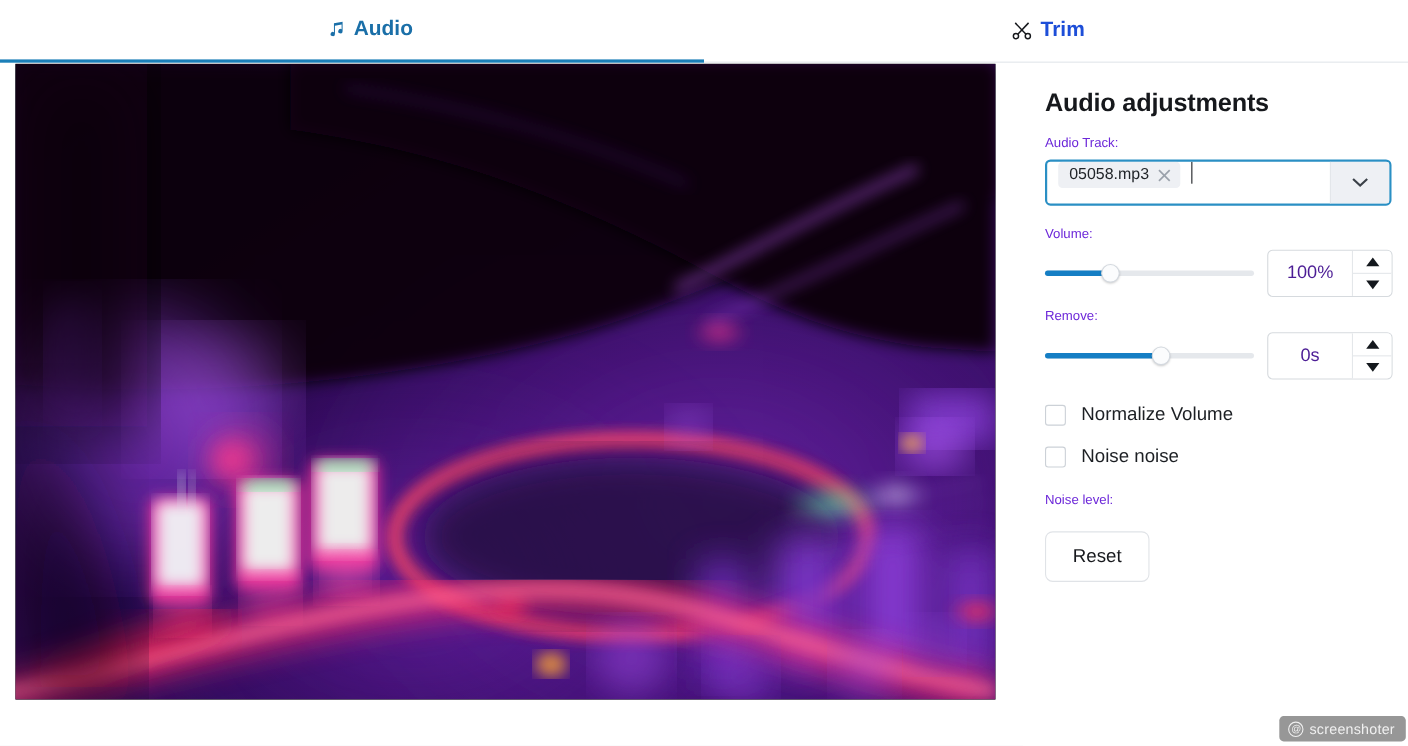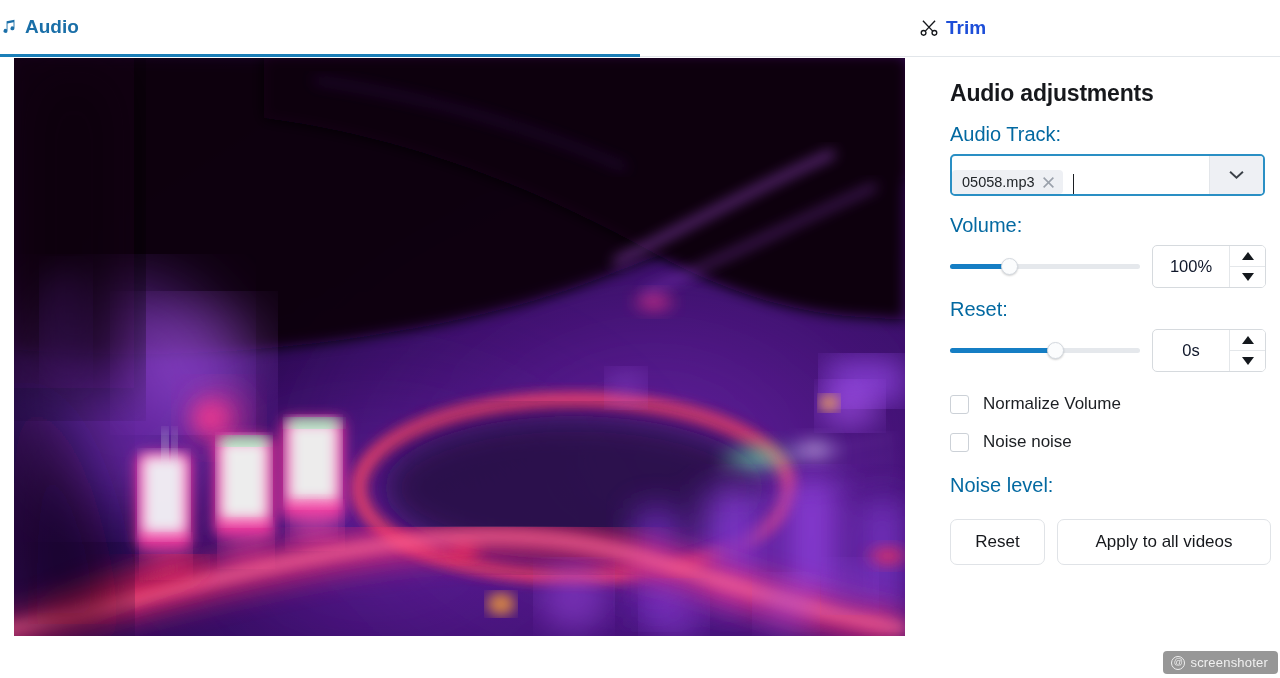--- a/index.html
+++ b/index.html
@@ -13,26 +13,27 @@
   .app { position: relative; width: 1280px; height: 678px; background:#fff; }
 
   
   .tabbar {
     position: absolute; top: 0; left: 0; width: 1280px; height: 57px;
     display: flex;
     background: #ffffff;
   }
   .tab {
     height: 57px;
-    display: flex; align-items: center; 
+    display: flex; align-items: center; justify-content: center;
     gap: 8px;
     font-size: 19px; font-weight: bold;
     cursor: pointer;
     position: relative;
     user-select: none;
+    padding-left: 32px;
   }
   .tab-audio { width: 640px; color: #1a6fa8; border-bottom: 3px solid #1b7fb8; }
   .tab-trim  { width: 640px; color: #1d4ed8; border-bottom: 1px solid #e2e6ea;
                justify-content: flex-start; padding-left: 280px; }
   .tab-icon { display:inline-flex; align-items:center; justify-content:center; }
 
   
   .preview {
     position: absolute; left: 14px; top: 58px;
     width: 891px; height: 578px;
@@ -47,33 +48,33 @@
     width: 370px; height: 620px;
     background: #ffffff;
     padding: 22px 20px 0 20px;
   }
   .panel-title {
     font-size: 23px; font-weight: bold; color: #16181c;
     letter-spacing: -0.2px;
     margin-bottom: 16px;
   }
   .field-label {
-    font-size: 20px; color: #0369a1; margin-bottom: 8px;
+    font-size: 12px; color: #6d28d9; margin-bottom: 8px;
   }
 
   
   .multiselect {
     display: flex; align-items: center;
     width: 315px; height: 42px;
     border: 2px solid #2a8fc4;
     border-radius: 5px;
     background: #fff;
     overflow: hidden;
   }
-  .ms-body { flex: 1; display: flex; align-items: flex-end; height: 100%; }
+  .ms-body { flex: 1; display: flex; align-items: flex-start; padding-left: 10px; height: 100%; }
   .chip {
     display: inline-flex; align-items: center; gap: 7px;
     background: #eef0f4; border-radius: 4px;
     padding: 4px 8px 4px 10px;
     font-size: 14.5px; color: #212529;
   }
   .chip-x {
     color: #9aa1ab; font-size: 16px; line-height: 1; cursor: pointer;
     display:inline-flex; align-items:center;
   }
@@ -109,21 +110,21 @@
   .slider.muted .slider-fill { background:#6cb3e0; }
   .slider.muted .slider-thumb { background:#e4e7eb; border-color:#d6dae0; }
 
   .spinner {
     display:flex; width: 114px; height: 43px;
     border: 1px solid #d6dade; border-radius: 5px; background:#fff;
     overflow:hidden;
   }
   .spinner-val {
     flex:1; display:flex; align-items:center; justify-content:center;
-    font-size: 16.5px; color:#0f172a;
+    font-size: 16.5px; color:#4c1d95;
   }
   .spinner-btns {
     width: 36px; border-left:1px solid #e4e7ea;
     display:flex; flex-direction:column;
   }
   .spin-btn {
     flex:1; display:flex; align-items:center; justify-content:center;
     cursor:pointer; background:#fff;
   }
   .spin-btn + .spin-btn { border-top: 1px solid #e4e7ea; }
@@ -356,21 +357,21 @@
           <div class="spin-btn">
               <span class="tri-up"></span>
             </div>
           <div class="spin-btn">
               <span class="tri-down"></span>
             </div>
         </div>
       </div>
     </div>
 
-    <div class="field-label mt10">Reset:</div>
+    <div class="field-label mt10">Remove:</div>
     <div class="row">
       <div class="slider on" id="sl-delay">
         <div class="slider-track"></div>
         <div class="slider-fill" style="width: 55%;"></div>
         <div class="slider-thumb" style="left: 55%;"></div>
       </div>
       <div class="spinner">
         <div class="spinner-val">0s</div>
         <div class="spinner-btns">
           <div class="spin-btn">
@@ -389,21 +390,20 @@
     </div>
     <div class="check-row mt18">
       <span class="check-box"></span>
       <span class="check-label">Noise noise</span>
     </div>
 
     <div class="field-label mt22">Noise level:</div>
 
     <div class="btn-row mt22">
       <div class="btn btn-reset">Reset</div>
-      <div class="btn btn-apply">Apply to all videos</div>
     </div>
   </div>
 
   <div class="watermark">
     <span class="wm-at">@</span>
     <span>screenshoter</span>
   </div>
 
 </div>
 

